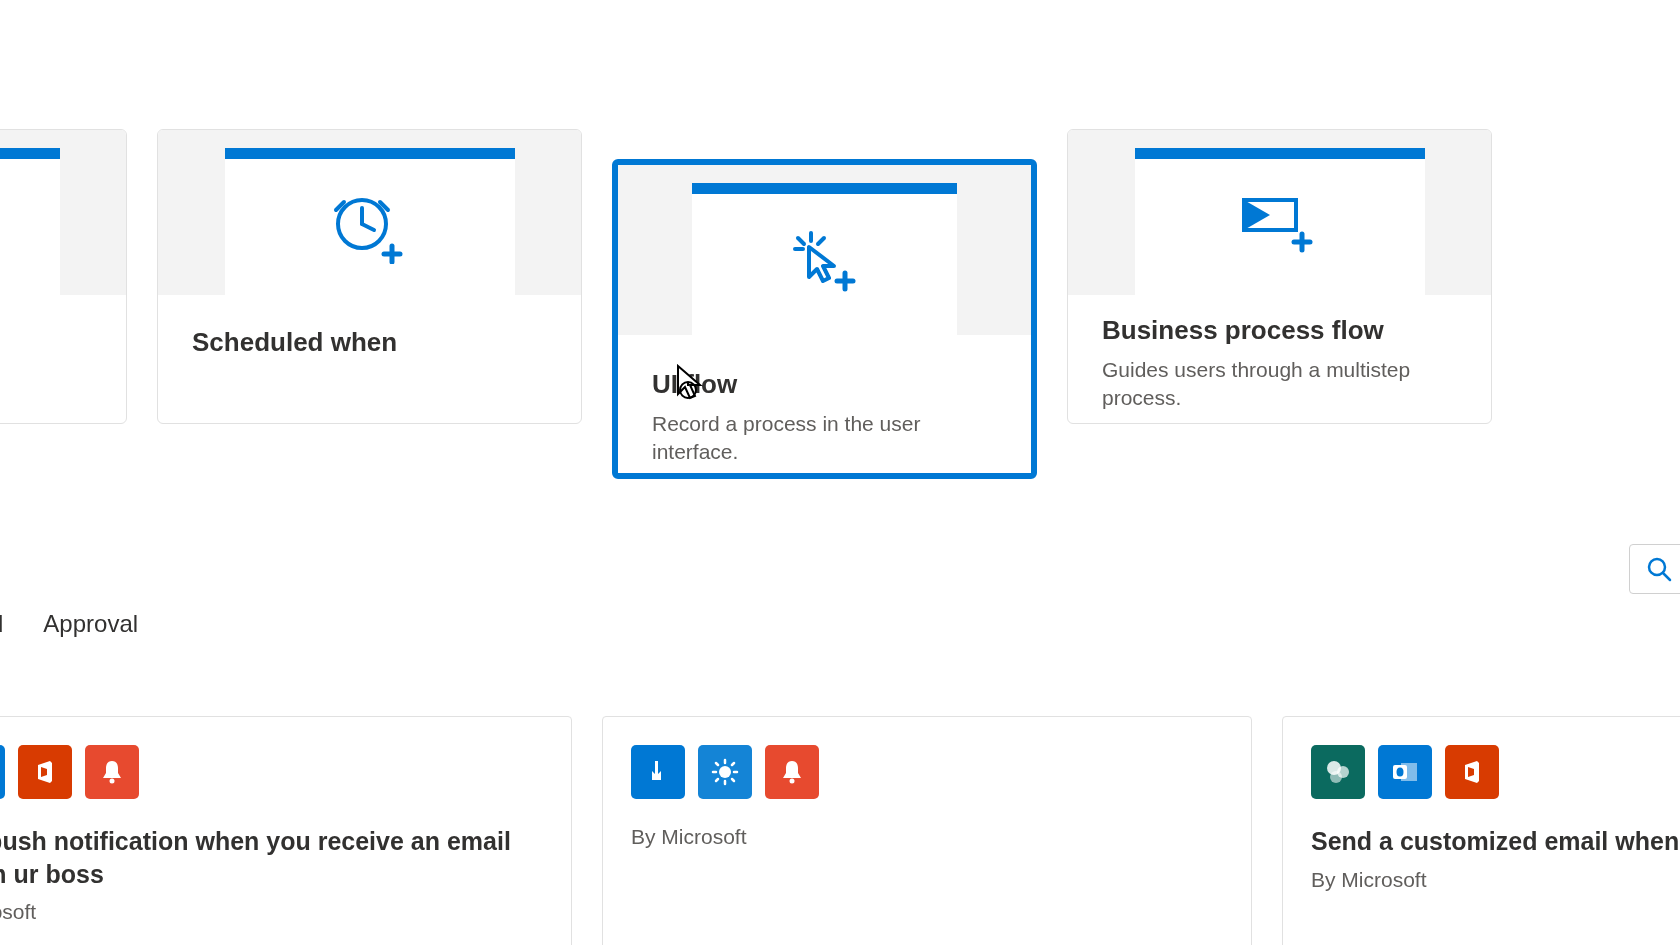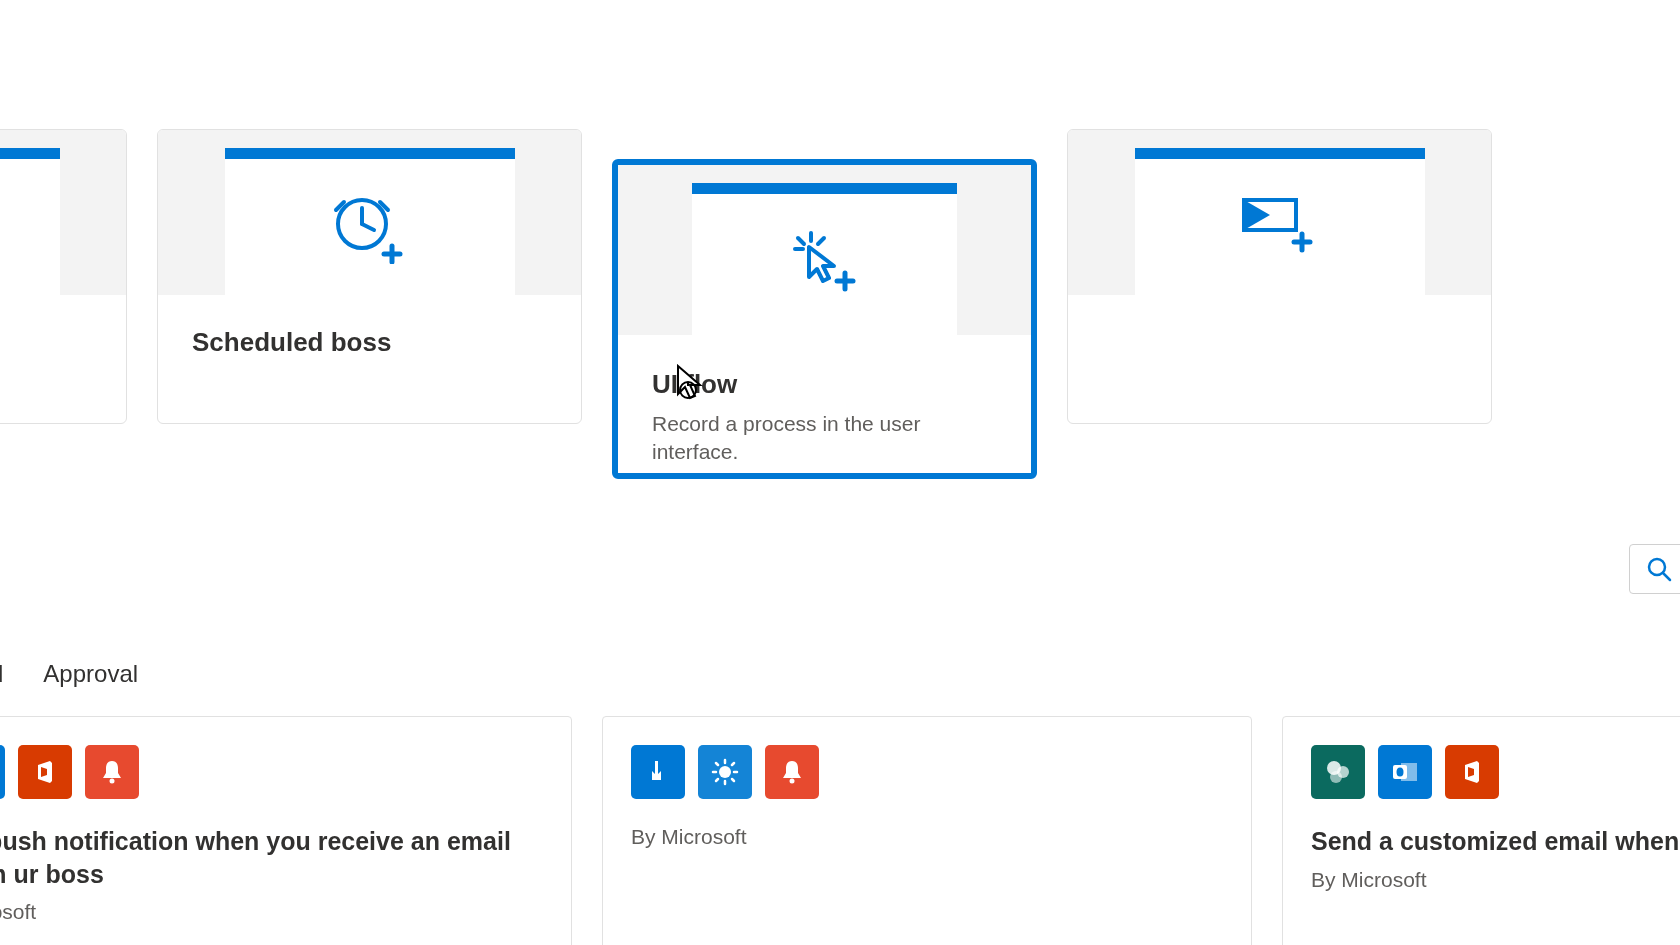--- a/index.html
+++ b/index.html
@@ -98,21 +98,21 @@
     display: flex;
     align-items: center;
     justify-content: center;
     color: #0078d4;
     cursor: pointer;
   }
 
   
   .tabs {
     position: absolute;
-    top: 660px;
+    top: 610px;
     left: 0;
     display: flex;
     gap: 40px;
     font-size: 24px;
     color: #323130;
   }
   .tab-partial {
     color: #323130;
     padding-left: 0;
     margin-left: -10px;
@@ -194,21 +194,21 @@
             <line x1="30" y1="28" x2="42" y2="34" stroke="#0078d4" stroke-width="4" stroke-linecap="round"></line>
             <path d="M12 6 L4 14" stroke="#0078d4" stroke-width="4" stroke-linecap="round"></path>
             <path d="M48 6 L56 14" stroke="#0078d4" stroke-width="4" stroke-linecap="round"></path>
             <line x1="60" y1="50" x2="60" y2="66" stroke="#0078d4" stroke-width="5" stroke-linecap="round"></line>
             <line x1="52" y1="58" x2="68" y2="58" stroke="#0078d4" stroke-width="5" stroke-linecap="round"></line>
           </svg>
         </div>
       </div>
     </div>
     <div class="flow-card-body">
-      <div class="flow-title">Scheduled boss</div>
+      <div class="flow-title">Scheduled when</div>
     </div>
   </div>
 
   <div class="flow-card selected">
     <div class="flow-card-head">
       <div class="inner-block" style="width:265px">
         <div class="inner-bar"></div>
         <div class="flow-icon-wrap">
           <svg width="72" height="66" viewBox="0 0 72 66">
             <line x1="22" y1="2" x2="22" y2="10" stroke="#0078d4" stroke-width="4" stroke-linecap="round"></line>
@@ -235,20 +235,24 @@
         <div class="flow-icon-wrap">
           <svg width="80" height="62" viewBox="0 0 80 62">
             <rect x="4" y="4" width="52" height="30" fill="none" stroke="#0078d4" stroke-width="4"></rect>
             <path d="M4 4 L30 19 L4 34" fill="#0078d4"></path>
             <line x1="62" y1="38" x2="62" y2="54" stroke="#0078d4" stroke-width="5" stroke-linecap="round"></line>
             <line x1="54" y1="46" x2="70" y2="46" stroke="#0078d4" stroke-width="5" stroke-linecap="round"></line>
           </svg>
         </div>
       </div>
     </div>
+    <div class="flow-card-body" style="padding-top:20px">
+      <div class="flow-title">Business process flow</div>
+      <div class="flow-desc">Guides users through a multistep process.</div>
+    </div>
   </div>
 
 </div>
 
 <div class="cursor-click">
   <svg width="34" height="40" viewBox="0 0 34 40">
     <path d="M6 2 L6 30 L13 23 L18 34 L23 32 L18 21 L28 21 Z" fill="#fff" stroke="#000" stroke-width="2"></path>
     <circle cx="16" cy="26" r="8" fill="none" stroke="#000" stroke-width="2"></circle>
     <line x1="16" y1="18" x2="16" y2="22" stroke="#000" stroke-width="2"></line>
   </svg>

